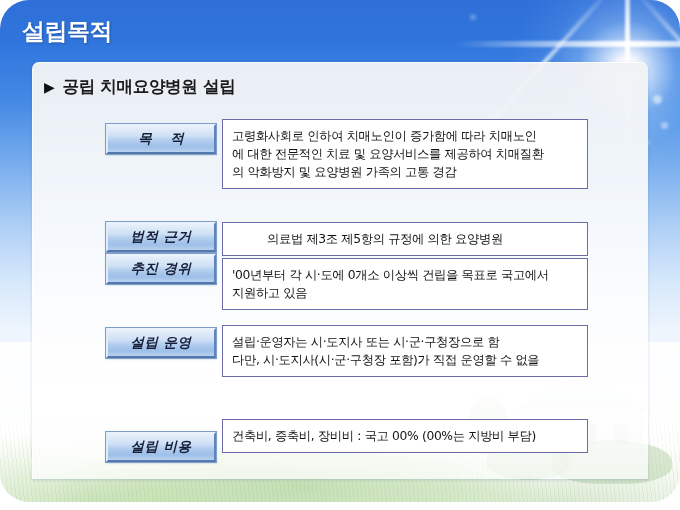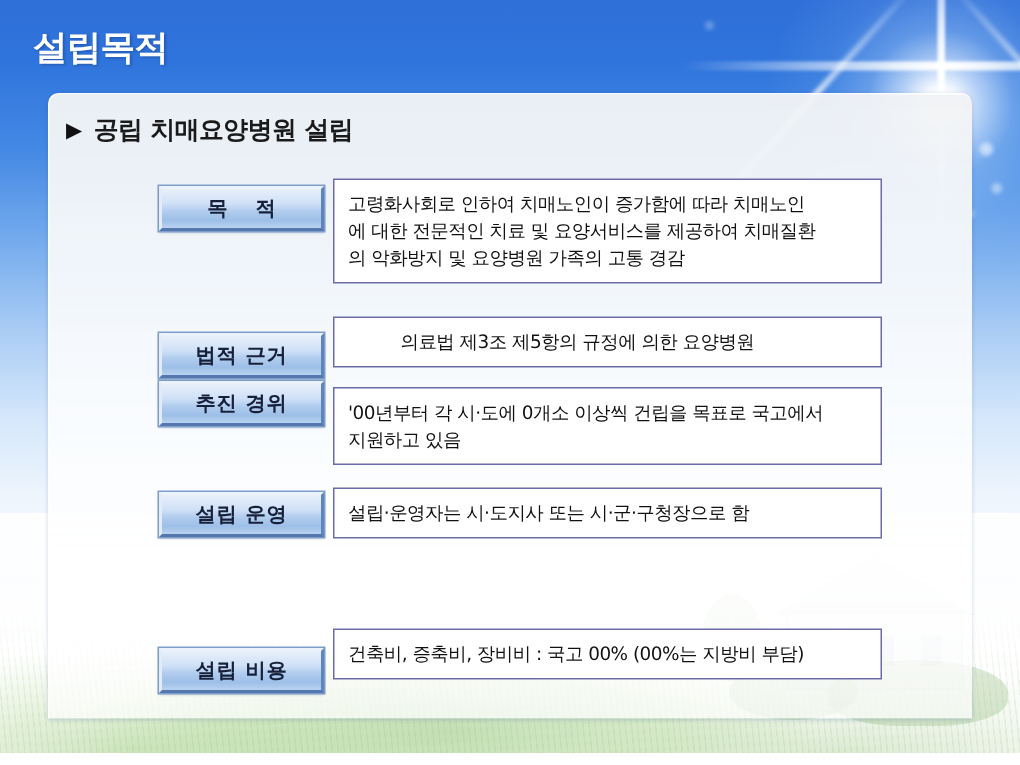--- a/index.html
+++ b/index.html
@@ -20,20 +20,21 @@
         #2f6fd8 0%,
         #2f74dc 8%,
         #4489e4 20%,
         #79aeee 33%,
         #aecff5 45%,
         #d6e8fb 56%,
         #eef5fd 66%,
         #f9fbfe 76%,
         #ffffff 86%,
         #ffffff 100%);
+    border-radius: 29px;
   }
 
   
   .bg-layer { position: absolute; pointer-events: none; }
 
   
   #sun-glow {
     left: 512px; top: -46px;
     width: 230px; height: 230px;
     border-radius: 50%;
@@ -221,20 +222,21 @@
         #cfe0f6 38%,
         #b2cdee 56%,
         #9dbfe8 80%,
         #b9d2f0 100%);
     border-top: 2px solid #eaf2fc;
     border-left: 2px solid #e2ecf9;
     border-right: 2px solid #5f84bb;
     border-bottom: 2px solid #5478ad;
     outline: 1px solid #7e9dc9;
     box-shadow: 0 1px 2px rgba(40,70,120,0.30);
+    font-style: italic;
   }
   .label-btn.wide-space { letter-spacing: 7px; text-indent: 7px; }
 
   .content-box {
     position: absolute;
     left: 222px;
     width: 366px;
     border: 1.5px solid #6b6ba8;
     background: #ffffff;
     padding: 7px 8px 7px 9px;
@@ -287,37 +289,38 @@
     <div class="label-btn wide-space" style="top:124px;">목    적</div>
     <div class="content-box" style="top:119px;">
       <div class="line">고령화사회로 인하여 치매노인이 증가함에 따라 치매노인</div>
       <div class="line">에 대한 전문적인 치료 및 요양서비스를 제공하여 치매질환</div>
       <div class="line">의 악화방지 및 요양병원 가족의 고통 경감</div>
     </div>
   </div>
 
   <div class="row">
     <div class="label-btn" style="top:194px;margin-top:28px;">법적 근거</div>
-    <div class="content-box" style="top:211px;padding-left:44px;">
+    <div class="content-box" style="top:222px;padding-left:44px;">
       <div class="line">의료법 제3조 제5항의 규정에 의한 요양병원</div>
     </div>
   </div>
 
   <div class="row">
     <div class="label-btn" style="top:254px;">추진 경위</div>
     <div class="content-box" style="top:258px;">
       <div class="line">'00년부터 각 시·도에 0개소 이상씩 건립을 목표로 국고에서</div>
       <div class="line">지원하고 있음</div>
     </div>
   </div>
 
   <div class="row">
     <div class="label-btn" style="top:328px;">설립 운영</div>
     <div class="content-box" style="top:325px;">
       <div class="line">설립·운영자는 시·도지사 또는 시·군·구청장으로 함</div>
+      <div class="line">다만, 시·도지사(시·군·구청장 포함)가 직접 운영할 수 없을</div>
     </div>
   </div>
 
   <div class="row">
     <div class="label-btn" style="top:432px;">설립 비용</div>
     <div class="content-box" style="top:419px;">
       <div class="line">건축비, 증축비, 장비비 : 국고 00% (00%는 지방비 부담)</div>
     </div>
   </div>
 

